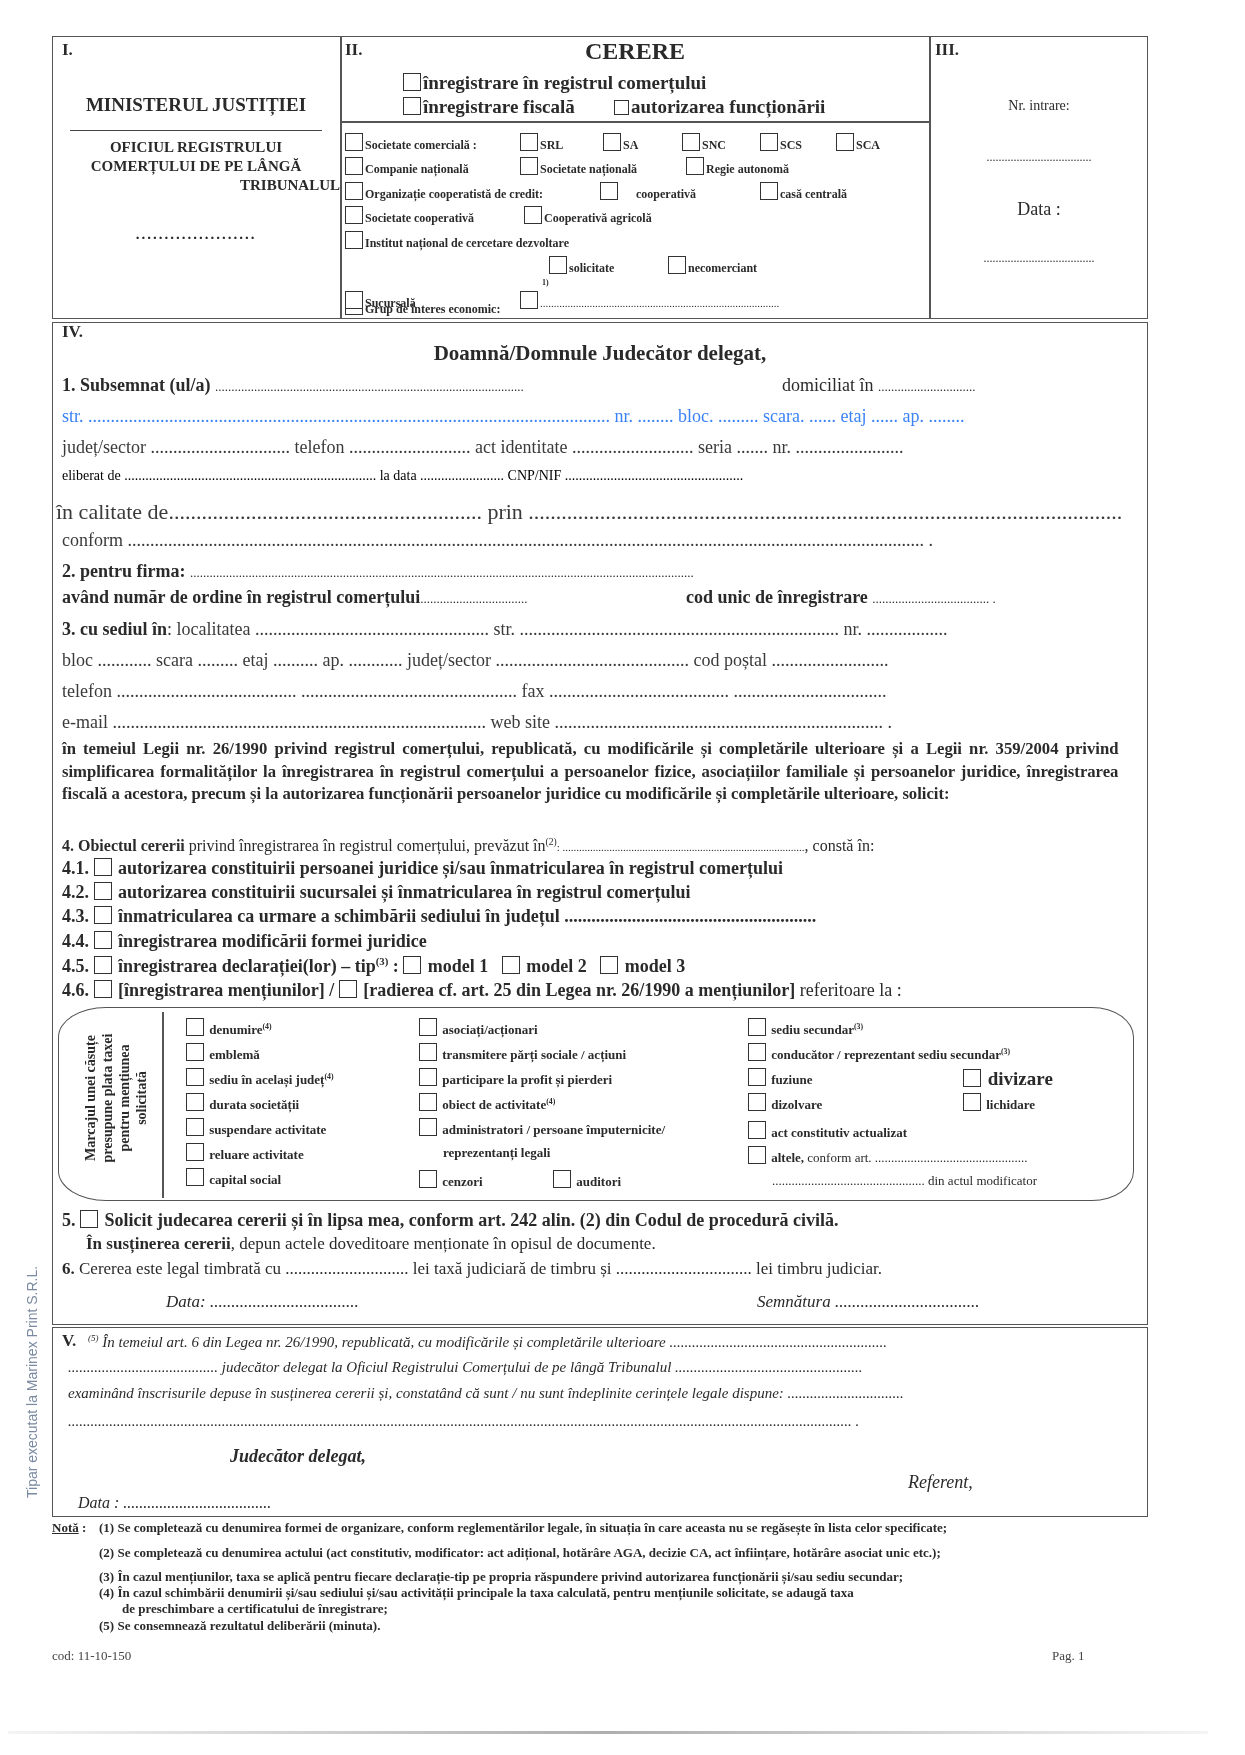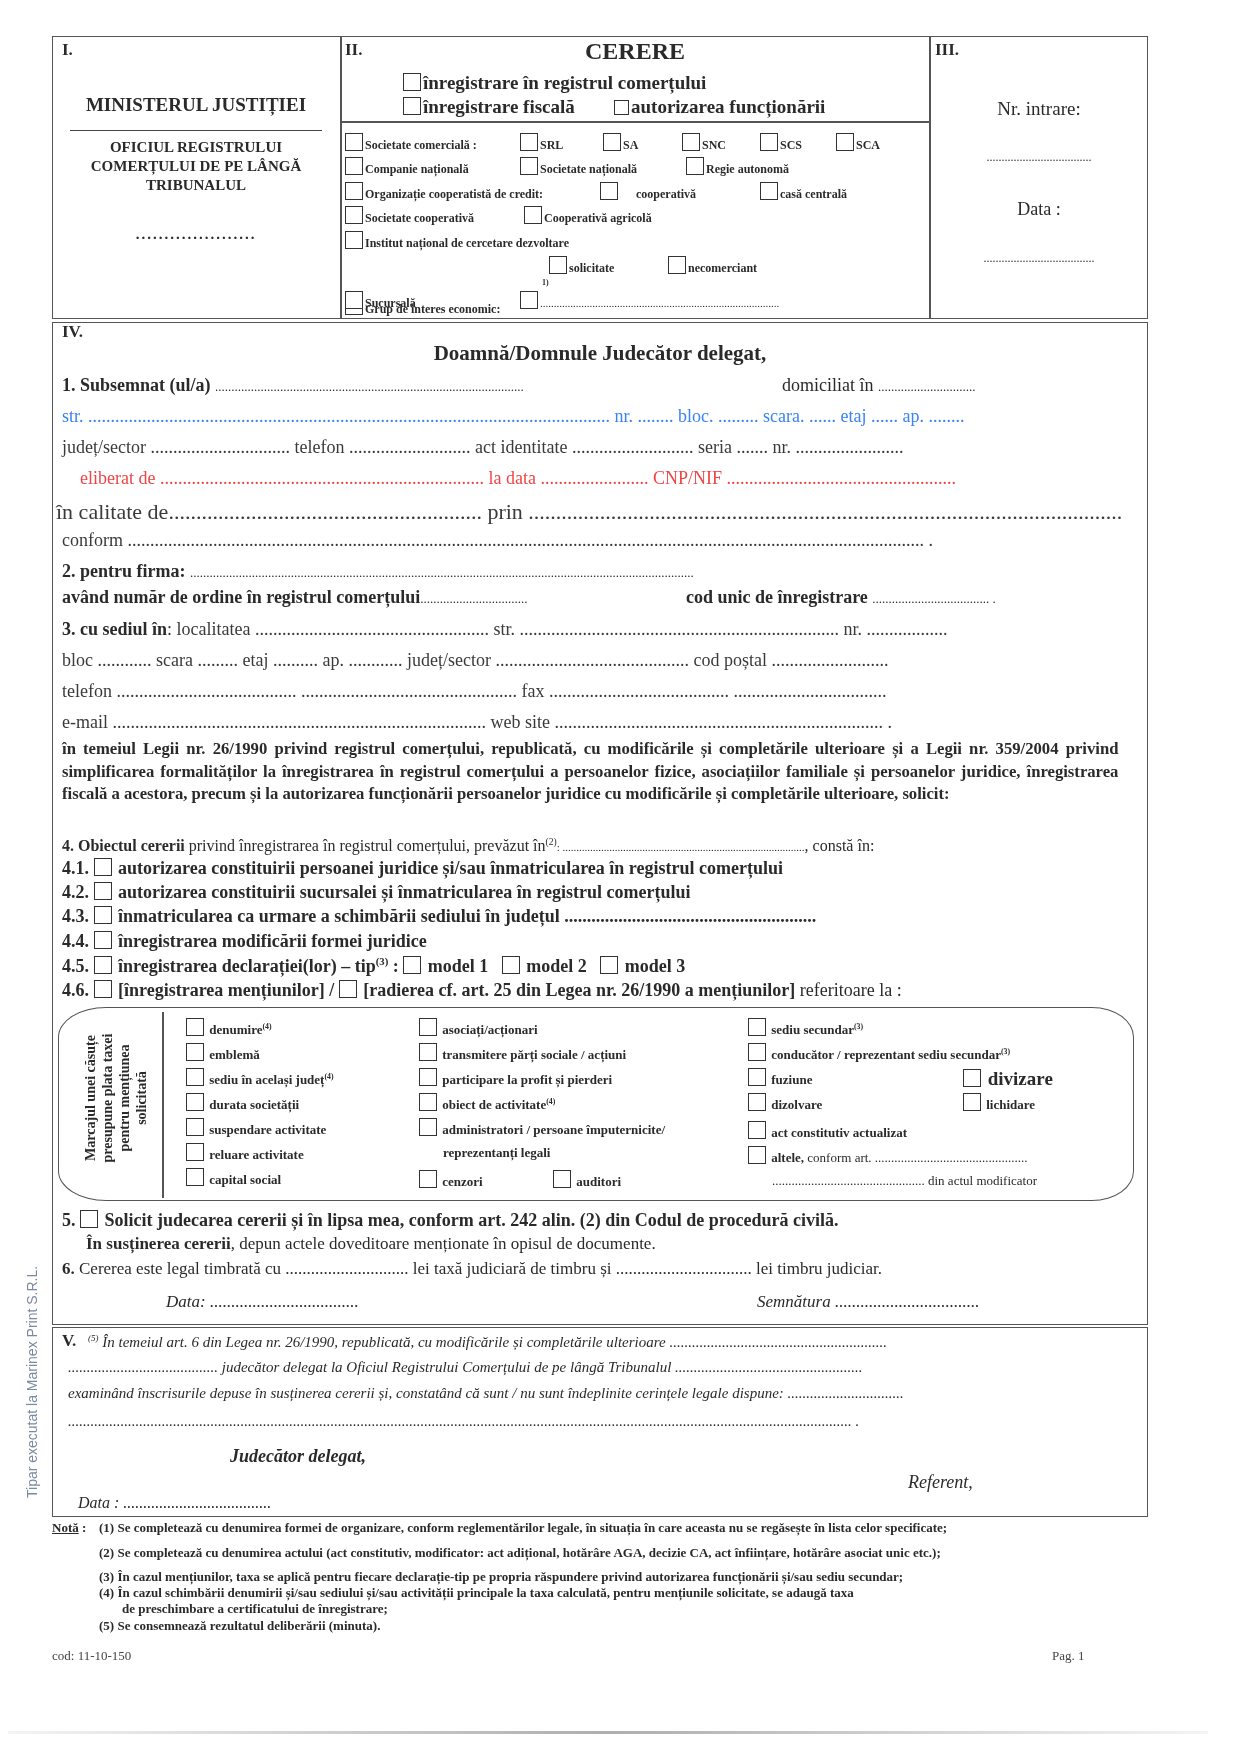--- a/index.html
+++ b/index.html
@@ -21,21 +21,21 @@
 <div class="box" style="left:52px;top:36px;width:1096px;height:283px;"></div>
 <div class="abs" style="left:340px;top:36px;width:1.6px;height:283px;background:#555;"></div>
 <div class="abs" style="left:929px;top:36px;width:1.6px;height:283px;background:#555;"></div>
 <div class="abs" style="left:340px;top:121px;width:590px;height:1.6px;background:#555;"></div>
 
 <div class="row b" style="left:62px;top:40px;font-size:17px;">I.</div>
 <div class="row b" style="left:52px;width:288px;text-align:center;top:94px;font-size:19px;">MINISTERUL JUSTIȚIEI</div>
 <div class="abs" style="left:70px;top:130px;width:252px;height:1.4px;background:#444;"></div>
 <div class="row b" style="left:52px;width:288px;text-align:center;top:139px;font-size:15px;">OFICIUL REGISTRULUI</div>
 <div class="row b" style="left:52px;width:288px;text-align:center;top:158px;font-size:15px;">COMERȚULUI DE PE LÂNGĂ</div>
-<div class="row b" style="left:52px;width:288px;text-align:center;top:177px;font-size:15px;">TRIBUNALUL</div>
+<div class="row b" style="left:52px;width:288px;text-align:right;top:177px;font-size:15px;">TRIBUNALUL</div>
 <div class="row b" style="left:52px;width:288px;text-align:center;top:226px;font-size:15px;letter-spacing:2px;">.....................</div>
 
 <div class="row b" style="left:345px;top:40px;font-size:17px;">II.</div>
 <div class="row b" style="left:340px;width:590px;text-align:center;top:38px;font-size:24px;">CERERE</div>
 <div class="row b" style="left:403px;top:72px;font-size:19px;">
   <span class="cb lg"></span><span>înregistrare în registrul comerțului</span>
 </div>
 <div class="row b" style="left:403px;top:96px;font-size:19px;">
   <span class="cb lg"></span><span>înregistrare fiscală</span>
 </div>
@@ -67,38 +67,38 @@
 
 <div class="row b" style="left:345px;top:256px;font-size:12px;margin-top:41px;"><span class="cb lg"></span><span>Grup de interes economic:</span></div>
 <div class="row b" style="left:549px;top:256px;font-size:12px;"><span class="cb lg"></span><span>solicitate</span></div>
 <div class="row b" style="left:668px;top:256px;font-size:12px;"><span class="cb lg"></span><span>necomerciant</span></div>
 
 <div class="row b" style="left:345px;top:291px;font-size:12px;"><span class="cb lg"></span><span>Sucursală</span></div>
 <div class="row" style="left:520px;top:291px;font-size:11px;"><span class="cb lg"></span><span>.......................................................................................</span></div>
 <div class="row b" style="left:542px;top:278px;font-size:8px;">1)</div>
 
 <div class="row b" style="left:935px;top:40px;font-size:17px;">III.</div>
-<div class="row" style="left:930px;width:218px;text-align:center;top:98px;font-size:19px;">Nr. intrare:</div>
+<div class="row" style="left:930px;width:218px;text-align:center;top:98px;font-size:14px;">Nr. intrare:</div>
 <div class="row" style="left:930px;width:218px;text-align:center;top:150px;font-size:12px;">...................................</div>
 <div class="row" style="left:930px;width:218px;text-align:center;top:199px;font-size:18px;">Data :</div>
 <div class="row" style="left:930px;width:218px;text-align:center;top:251px;font-size:12px;">.....................................</div>
 
 <div class="box" style="left:52px;top:322px;width:1096px;height:1003px;"></div>
 <div class="row b" style="left:62px;top:322px;font-size:17px;">IV.</div>
 <div class="row b" style="left:52px;width:1096px;text-align:center;top:341px;font-size:21px;">Doamnă/Domnule Judecător delegat,</div>
 
 <div class="row" style="left:62px;top:375px;font-size:18px;">
   <span class="b">1. Subsemnat (ul/a)</span> <span style="font-size:13px;">...............................................................................................</span>
 </div>
 <div class="row" style="left:782px;top:375px;font-size:18px;">
   <span>domiciliat în</span> <span style="font-size:13px;">..............................</span>
 </div>
 <div class="row" style="left:62px;top:406px;font-size:18px;color:#3b82f6;">str. .................................................................................................................... nr. ........ bloc. ......... scara. ...... etaj ...... ap. ........</div>
 <div class="row" style="left:62px;top:437px;font-size:18px;color:#3a3a3a;">județ/sector ............................... telefon ........................... act identitate ........................... seria ....... nr. ........................</div>
-<div class="row" style="left:80px;top:468px;font-size:18px;color:#ef4444;">eliberat de ........................................................................ la data ........................ CNP/NIF ...................................................</div>
+<div class="row" style="left:62px;top:468px;font-size:14px;color:#000000;">eliberat de ........................................................................ la data ........................ CNP/NIF ...................................................</div>
 <div class="row" style="left:56px;top:499px;font-size:22px;color:#3a3a3a;">în calitate de......................................................... prin ............................................................................................................</div>
 <div class="row" style="left:62px;top:530px;font-size:18px;color:#3a3a3a;">conform ................................................................................................................................................................................. .</div>
 
 <div class="row" style="left:62px;top:561px;font-size:18px;">
   <span class="b">2. pentru firma:</span> <span style="font-size:13px;">...........................................................................................................................................................</span>
 </div>
 <div class="row" style="left:62px;top:587px;font-size:18px;">
   <span class="b">având număr de ordine în registrul comerțului</span><span style="font-size:13px;">.................................</span>
 </div>
 <div class="row" style="left:686px;top:587px;font-size:18px;">

